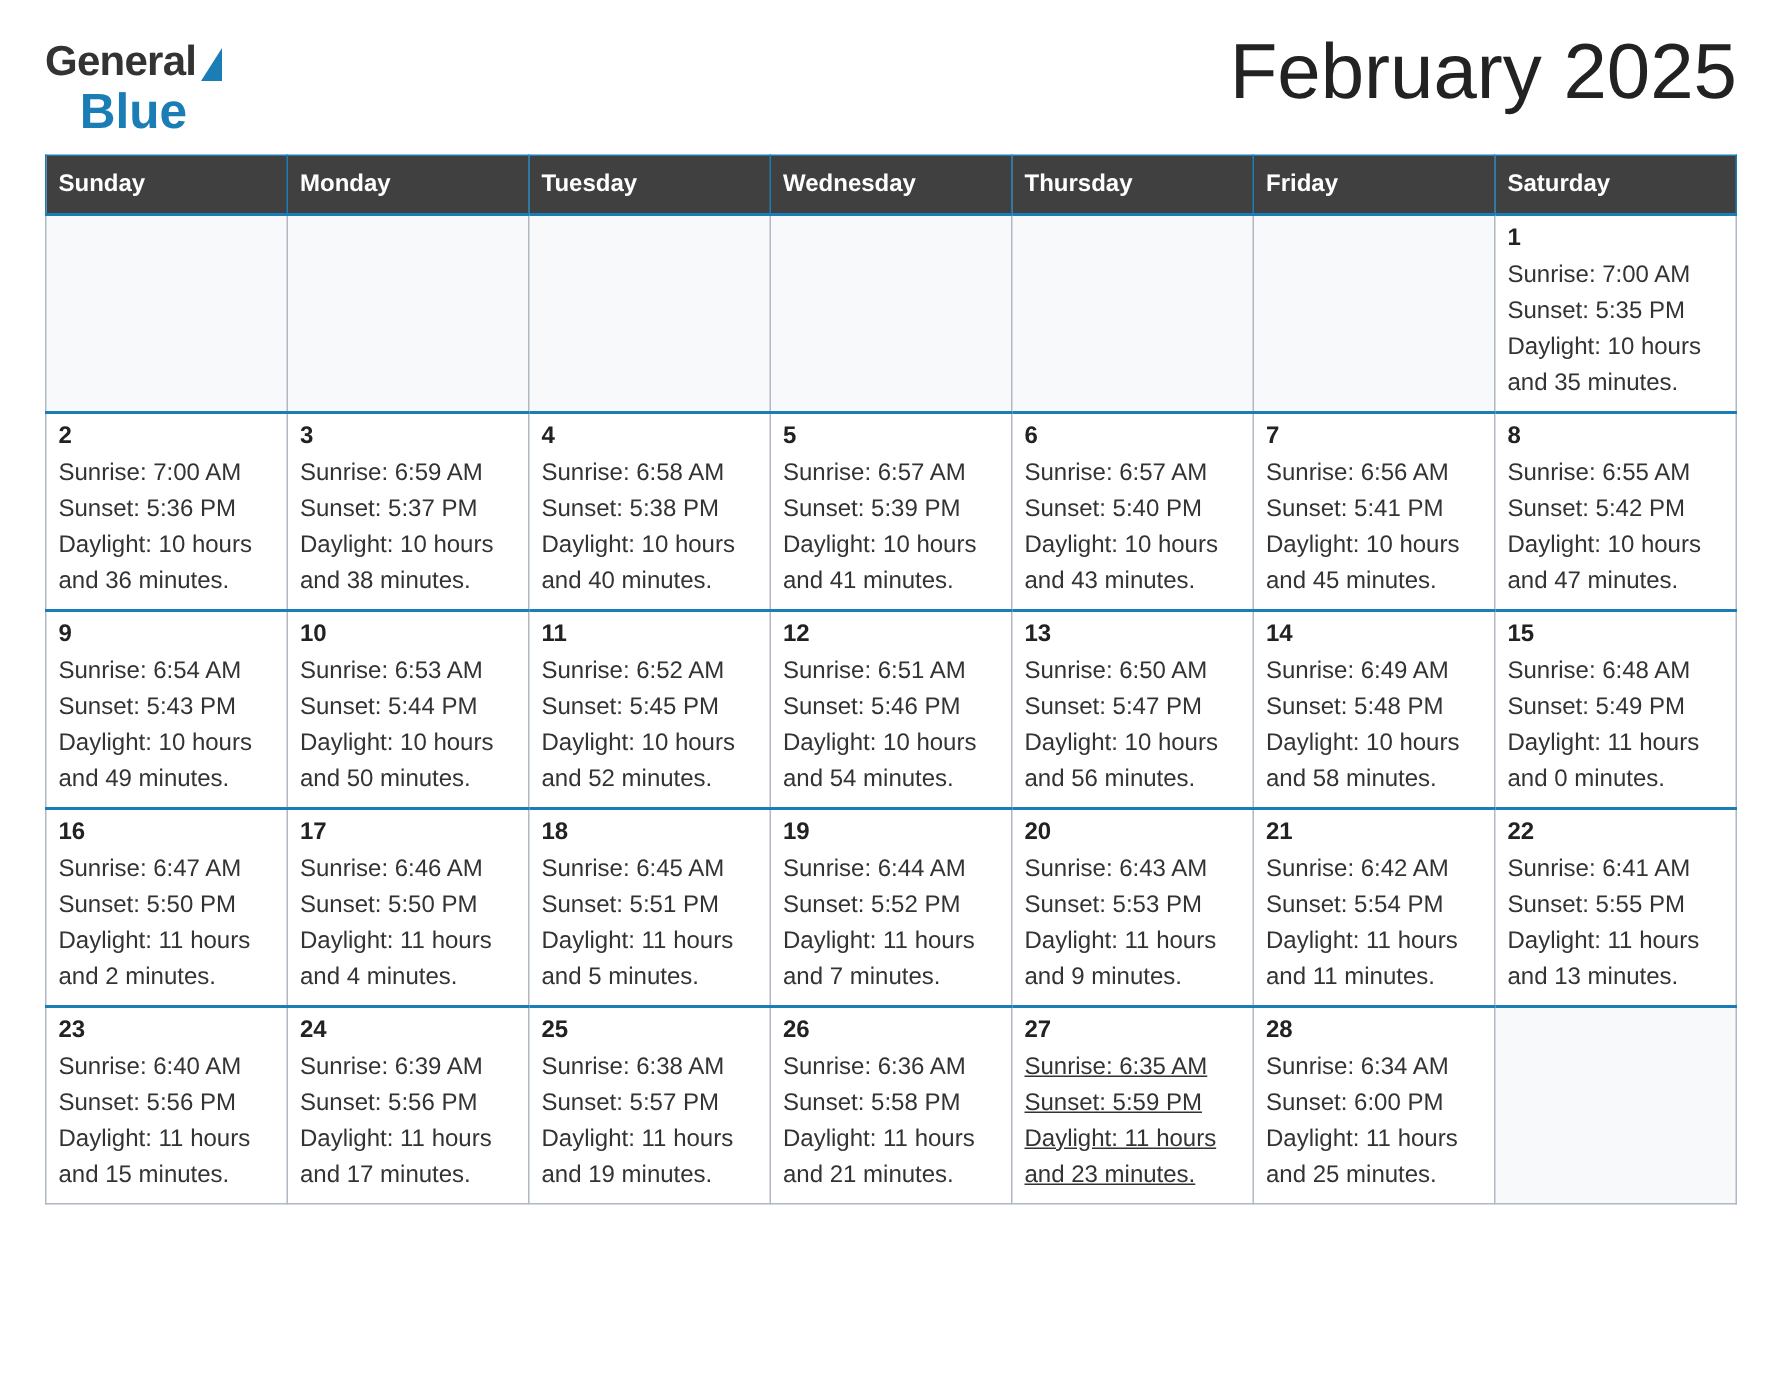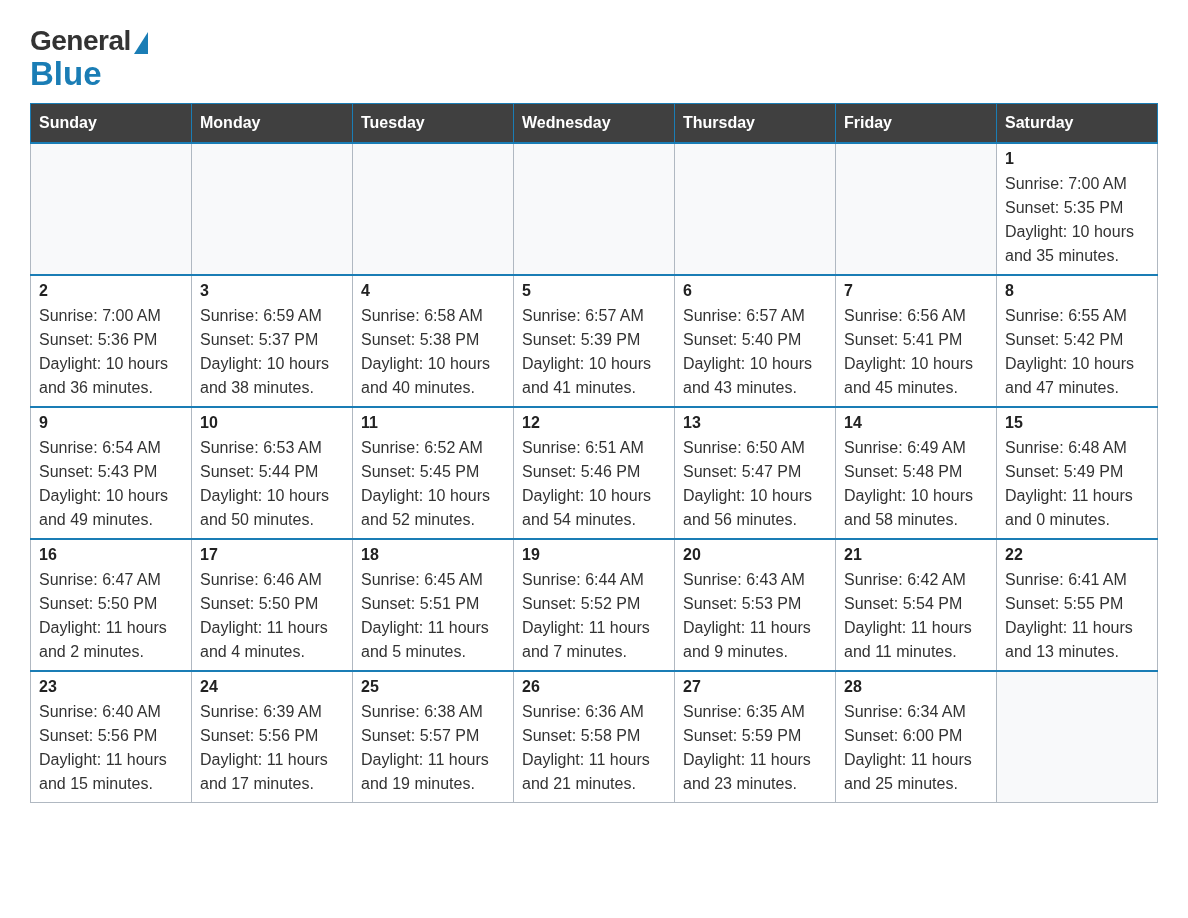--- a/index.html
+++ b/index.html
@@ -12,21 +12,21 @@
     }
     .header {
       display: flex;
       justify-content: space-between;
       align-items: flex-start;
       margin-bottom: 10px;
     }
     .logo {
       display: flex;
       flex-direction: column;
-      align-items: flex-start;
+      align-items: center;
       padding-top: 5px;
     }
     .logo-top {
       display: flex;
       align-items: center;
     }
     .logo-general {
       font-size: 28px;
       font-weight: bold;
       color: #333;
@@ -108,20 +108,21 @@
 
 <div class="header">
   <div class="logo">
     <div class="logo-top">
       <span class="logo-general">General</span>
       <div class="logo-triangle"></div>
     </div>
     <span class="logo-blue">Blue</span>
   </div>
   <div class="title-block">
+    <div class="month-title">February 2025</div>
   </div>
 </div>
 
 <table class="calendar">
   <thead>
     <tr>
     <th>Sunday</th>
         <th>Monday</th>
         <th>Tuesday</th>
         <th>Wednesday</th>
@@ -323,21 +324,21 @@
         </td>
         <td>
           <div class="day-number">26</div>
           <div class="day-info" style="white-space: pre-line;">Sunrise: 6:36 AM
 Sunset: 5:58 PM
 Daylight: 11 hours
 and 21 minutes.</div>
         </td>
         <td>
           <div class="day-number">27</div>
-          <div class="day-info" style="white-space: pre-line;">Sunrise: 6:35 AM
+          <div class="day-info" style="white-space: pre-line; text-decoration: underline;">Sunrise: 6:35 AM
 Sunset: 5:59 PM
 Daylight: 11 hours
 and 23 minutes.</div>
         </td>
         <td>
           <div class="day-number">28</div>
           <div class="day-info" style="white-space: pre-line;">Sunrise: 6:34 AM
 Sunset: 6:00 PM
 Daylight: 11 hours
 and 25 minutes.</div>

